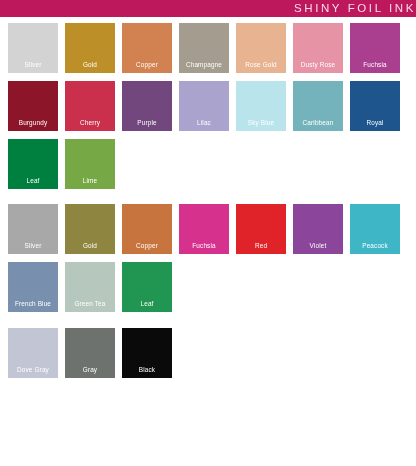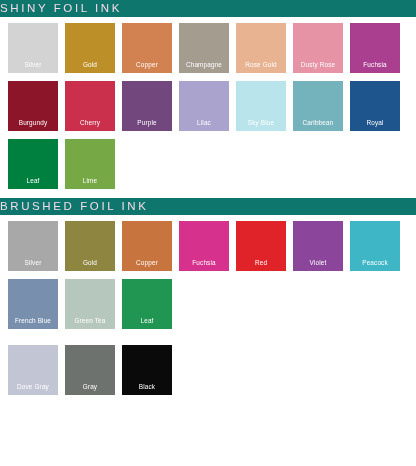--- a/index.html
+++ b/index.html
@@ -14,24 +14,24 @@
     overflow: hidden;
   }
   .page {
     width: 416px;
     height: 466px;
     position: relative;
     background: #ffffff;
   }
   .section-banner {
     height: 17px;
-    background: #0f766e;
+    background: #be185d;
     display: flex;
     align-items: center;
-    justify-content: flex-start;
+    justify-content: flex-end;
     box-sizing: border-box;
   }
   .section-banner-title {
     color: #f7dbe9;
     font-size: 11.5px;
     letter-spacing: 2.6px;
     font-weight: 400;
     line-height: 17px;
     white-space: nowrap;
     text-transform: uppercase;
@@ -131,23 +131,20 @@
             <span class="swatch-label">Leaf</span>
           </div>
           <div class="swatch" style="background: rgb(118, 168, 70);">
             <span class="swatch-label">Lime</span>
           </div>
         </div>
     </div>
   </div>
 
   <div class="section">
-    <div class="section-banner">
-      <span class="section-banner-title">BRUSHED FOIL INK</span>
-    </div>
     <div class="section-body" id="brushed-section-body">
       <div class="swatch-grid" id="grid-brushed">
           <div class="swatch" style="background: rgb(168, 168, 168);">
             <span class="swatch-label">Silver</span>
           </div>
           <div class="swatch" style="background: rgb(141, 133, 64);">
             <span class="swatch-label">Gold</span>
           </div>
           <div class="swatch" style="background: rgb(200, 116, 63);">
             <span class="swatch-label">Copper</span>

